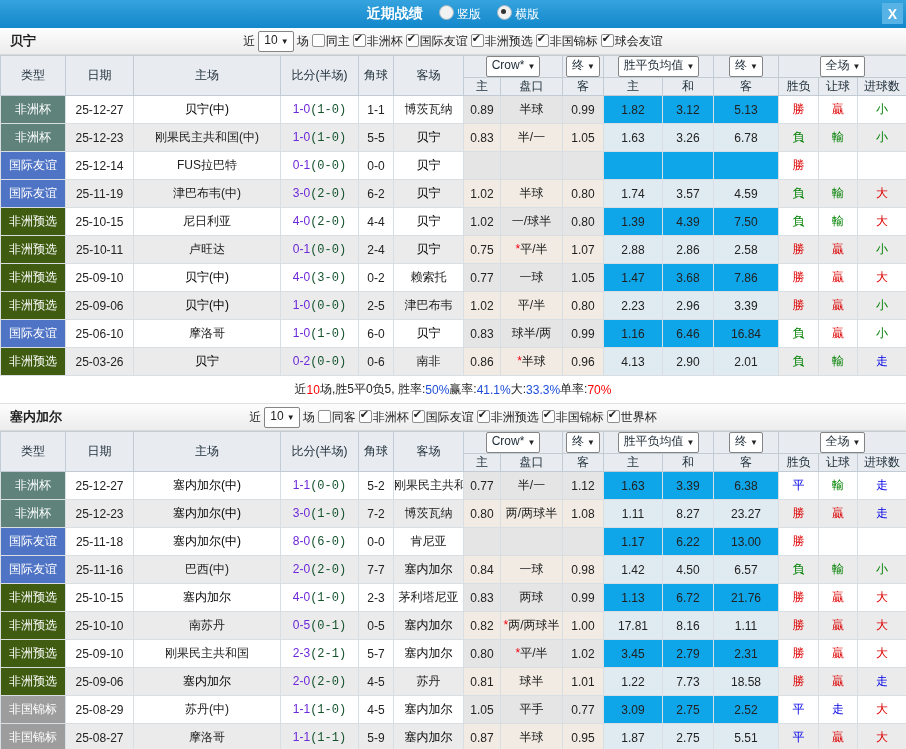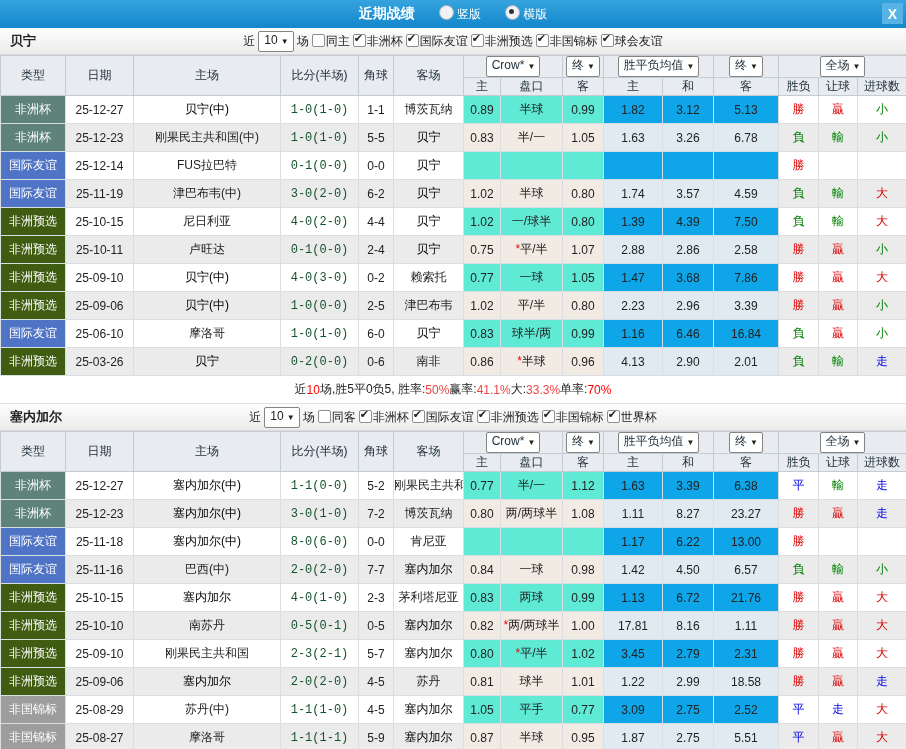--- a/index.html
+++ b/index.html
@@ -1,20 +1,20 @@
 <!DOCTYPE html>
 <html><head>
 <meta charset="utf-8">
 <style>
   html,body{margin:0;padding:0;}
   .wrap{width:906px;height:749px;overflow:hidden;position:relative;background:#fff;
         font-family:"Liberation Sans","DejaVu Sans",sans-serif;font-size:12px;color:#222;}
   
   .topbar{height:28px;background:linear-gradient(#35a3de,#1287cb);display:flex;align-items:center;
-          justify-content:center;position:relative;color:#fff;gap:24px;}
+          justify-content:center;position:relative;color:#fff;gap:16px;}
   .topbar .title{font-weight:bold;font-size:14px;}
   .radio{width:13px;height:13px;border-radius:50%;background:#f2f2f2;border:1px solid #9fb6c2;
          display:inline-block;vertical-align:-2px;position:relative;}
   .radio.on::after{content:"";position:absolute;left:3px;top:3px;width:5px;height:5px;border-radius:50%;background:#333;}
   .rlabel{font-size:12px;}
   .closebtn{position:absolute;right:3px;top:3px;width:21px;height:21px;background:#57b3e6;color:#fff;
             display:flex;align-items:center;justify-content:center;font-weight:bold;font-size:14px;cursor:pointer;}
   
   .secbar{height:26px;background:linear-gradient(#fdfdfd,#ececec);border-bottom:1px solid #d9d9d9;
           display:flex;align-items:center;position:relative;}
@@ -26,39 +26,39 @@
   .dd{display:inline-block;border:1px solid #848484;background:#fff;padding:1px 4px 2px 5px;border-radius:2px;
       white-space:nowrap;line-height:14px;cursor:default;}
   .dd .arrow{font-size:8px;color:#222;margin-left:3px;}
   
   table{border-collapse:collapse;table-layout:fixed;width:906px;}
   td{border:1px solid #d9dee3;height:27px;text-align:center;overflow:hidden;white-space:nowrap;padding:0;}
   thead td{background:#e8ecf1;border-color:#c3cbd4;color:#1c2b36;}
   thead tr.h1 td{height:21px;}
   thead tr.h2 td{height:16px;}
   tbody tr.even td{background:#ebebeb;}
-  tbody td.crow{background:#5eead4;}
+  tbody td.crow{background:#e5e5e5;}
   tbody tr.even td.crow{background:#f2ebe3;}
   tbody td.mean{background:#0ea5e9;}
   tbody tr.even td.mean{background:#e0ebf1;}
   td.type{color:#fff;}
   td.type.cup{background:#5f837b;}
   td.type.friendly{background:#5074c5;}
   td.type.qual{background:#3f5c11;}
   td.type.chan{background:#9d9d9d;}
   td.team-self{color:#000000;}
-  .ft{color:#14532d;font-family:Liberation Mono, monospace;}
+  .ft{color:#6d28d9;}
   .ht{color:#14532d;font-family:Liberation Mono, monospace;}
   .star{color:#f00010;}
   .r-red{color:#dd0000;}
   .r-green{color:#008000;}
   .r-blue{color:#0000e6;}
   .summary{height:27px;border-bottom:1px solid #e0e0e0;display:flex;align-items:center;justify-content:center;background:#fff;}
   .sum-k{color:#222;}
-  .sum-b{color:#ef4444;}
+  .sum-b{color:#1d4ed8;}
   .sum-r{color:#ff0000;}
 </style>
 </head>
 <body>
 
 <div class="wrap">
 
   <div class="topbar">
     <span class="title">近期战绩</span>
     <span><span class="radio"></span>
@@ -497,21 +497,21 @@
             <td class="type qual">非洲预选</td>
             <td>25-09-06</td>
             <td class="team-self">塞内加尔</td>
             <td><span class="ft">2-0</span><span class="ht">(2-0)</span></td>
             <td>4-5</td>
             <td>苏丹</td>
             <td class="crow">0.81</td>
             <td class="crow"><span>球半</span></td>
             <td class="crow">1.01</td>
             <td class="mean">1.22</td>
-            <td class="mean">2.99</td>
+            <td class="mean">7.73</td>
             <td class="mean">18.58</td>
             <td class="r-red">勝</td>
             <td class="r-red">贏</td>
             <td class="r-blue">走</td>
           </tr>
           <tr class="odd">
             <td class="type chan">非国锦标</td>
             <td>25-08-29</td>
             <td>苏丹(中)</td>
             <td><span class="ft">1-1</span><span class="ht">(1-0)</span></td>

